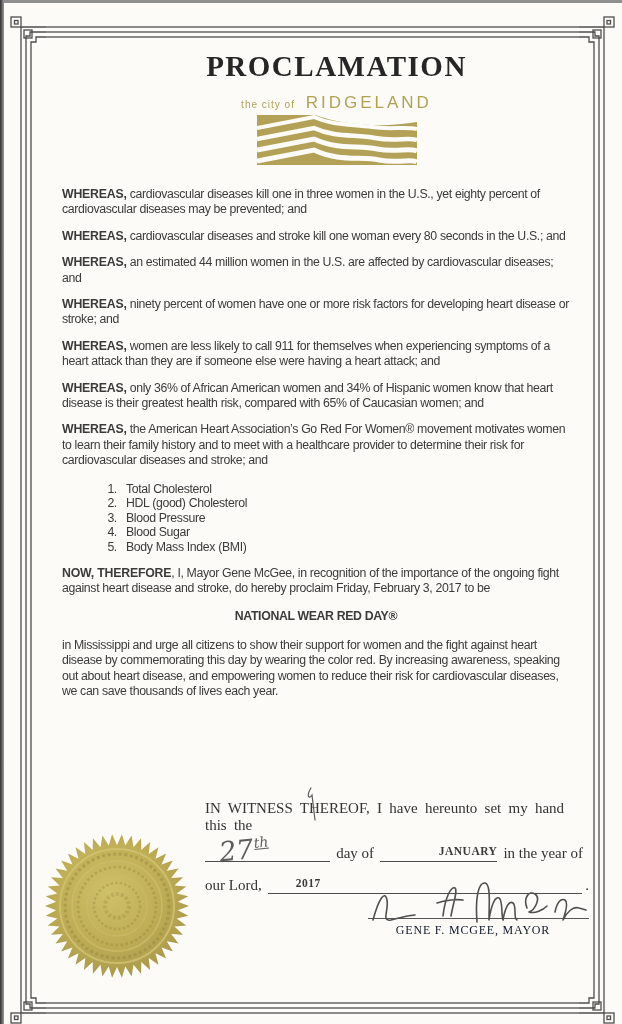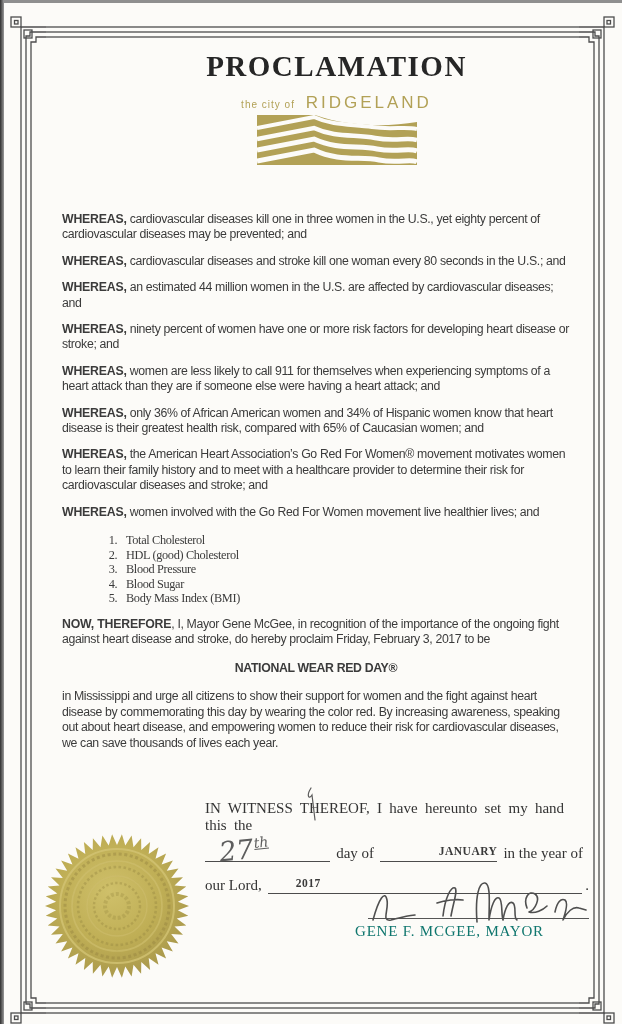--- a/index.html
+++ b/index.html
@@ -12,25 +12,25 @@
   .content{position:absolute;left:31px;top:37px;right:28px;bottom:11px;z-index:2;padding-left:48px;}
 
   .title{margin:13px 0 0 0;text-align:center;font-family:"Liberation Serif",serif;
          font-weight:bold;font-size:29px;letter-spacing:1.5px;color:#262626;}
 
   .logo{margin-top:10px;text-align:center;}
   .logo-text{font-size:10px;color:#b2a156;letter-spacing:1px;margin-bottom:2px;}
   .logo-text .city{font-size:17px;letter-spacing:3px;margin-left:7px;}
   .logo-waves{display:block;margin:0 auto;}
 
-  .doc-body{position:absolute;left:31px;top:175px;width:508px;
+  .doc-body{position:absolute;left:31px;top:150px;width:508px;
             font-size:12.3px;line-height:15.4px;letter-spacing:-0.35px;color:#3b3b3b;}
   .doc-body p{margin:0 0 11px 0;}
   .doc-body b{letter-spacing:-0.2px;}
-  .doc-body ol{margin:13px 0 11px 0;padding-left:58px;font-family:Liberation Serif, serif;}
+  .doc-body ol{margin:13px 0 11px 0;padding-left:58px;}
   .doc-body li{margin:0;padding-left:6px;line-height:14.6px;}
   .day-title{text-align:center;font-weight:bold;margin:13px 0 13px 0 !important;}
 
   .witness{position:absolute;left:174px;top:763px;width:384px;
            font-family:"Liberation Serif",serif;font-size:15px;color:#333;}
   .w1{margin:0;word-spacing:3.5px;position:relative;}
   .pen-mark{position:absolute;left:97px;top:-14px;}
   .w-line2{display:flex;align-items:flex-end;margin-top:8px;}
   .w-line3{display:flex;align-items:flex-end;margin-top:12px;justify-content:space-between;}
   .blank{display:inline-block;border-bottom:1.4px solid #4c4c4c;height:20px;box-sizing:border-box;}
@@ -40,22 +40,22 @@
   .hand27 sup{font-size:14px;text-decoration:underline;margin-left:1px;}
   .month-blank{width:120px;text-align:right;}
   .year-blank{flex:1;padding-left:28px;text-align:left;}
   .typed{font-family:"Liberation Serif",serif;font-weight:bold;font-size:11.5px;letter-spacing:0.5px;color:#3a3a3a;}
   .w-label{white-space:nowrap;margin:0 6px;}
   .w-label.first{margin-left:0;}
   .period{margin-left:3px;}
   .signature{position:relative;margin-top:24px;}
   .scribble{position:absolute;right:-4px;top:-48px;}
   .sig-rule{margin-left:163px;border-bottom:1.3px solid #555;height:0;}
-  .sig-name{margin-left:150px;width:236px;text-align:left;padding-top:4px;
-            font-size:15px;letter-spacing:0.8px;color:#0f766e;}
+  .sig-name{margin-left:150px;width:236px;text-align:center;padding-top:4px;
+            font-size:12px;letter-spacing:0.8px;color:#0f172a;}
 
   .seal{position:absolute;left:44px;top:833px;z-index:3;}
 </style>
 </head>
 <body>
 
 <div class="page">
 
   <div class="edge-top"></div>
   <div class="edge-left"></div>
@@ -104,21 +104,20 @@
     </div>
 
     <div class="doc-body">
       <p><b>WHEREAS,</b><span> cardiovascular diseases kill one in three women in the U.S., yet eighty percent of cardiovascular diseases may be prevented; and</span></p>
       <p><b>WHEREAS,</b><span> cardiovascular diseases and stroke kill one woman every 80 seconds in the U.S.; and</span></p>
       <p><b>WHEREAS,</b><span> an estimated 44 million women in the U.S. are affected by cardiovascular diseases; and</span></p>
       <p><b>WHEREAS,</b><span> ninety percent of women have one or more risk factors for developing heart disease or stroke; and</span></p>
       <p><b>WHEREAS,</b><span> women are less likely to call 911 for themselves when experiencing symptoms of a heart attack than they are if someone else were having a heart attack; and</span></p>
       <p><b>WHEREAS,</b><span> only 36% of African American women and 34% of Hispanic women know that heart disease is their greatest health risk, compared with 65% of Caucasian women; and</span></p>
       <p><b>WHEREAS,</b><span> the American Heart Association’s Go Red For Women® movement motivates women to learn their family history and to meet with a healthcare provider to determine their risk for cardiovascular diseases and stroke; and</span></p>
-      <p><b>WHEREAS,</b><span> women involved with the Go Red For Women movement live healthier lives; and</span></p>
 
       <ol>
         <li>Total Cholesterol</li>
         <li>HDL (good) Cholesterol</li>
         <li>Blood Pressure</li>
         <li>Blood Sugar</li>
         <li>Body Mass Index (BMI)</li>
       </ol>
 
       <p><b>NOW, THEREFORE</b><span>, I, Mayor Gene McGee, in recognition of the importance of the ongoing fight against heart disease and stroke, do hereby proclaim Friday, February 3, 2017 to be</span></p>

